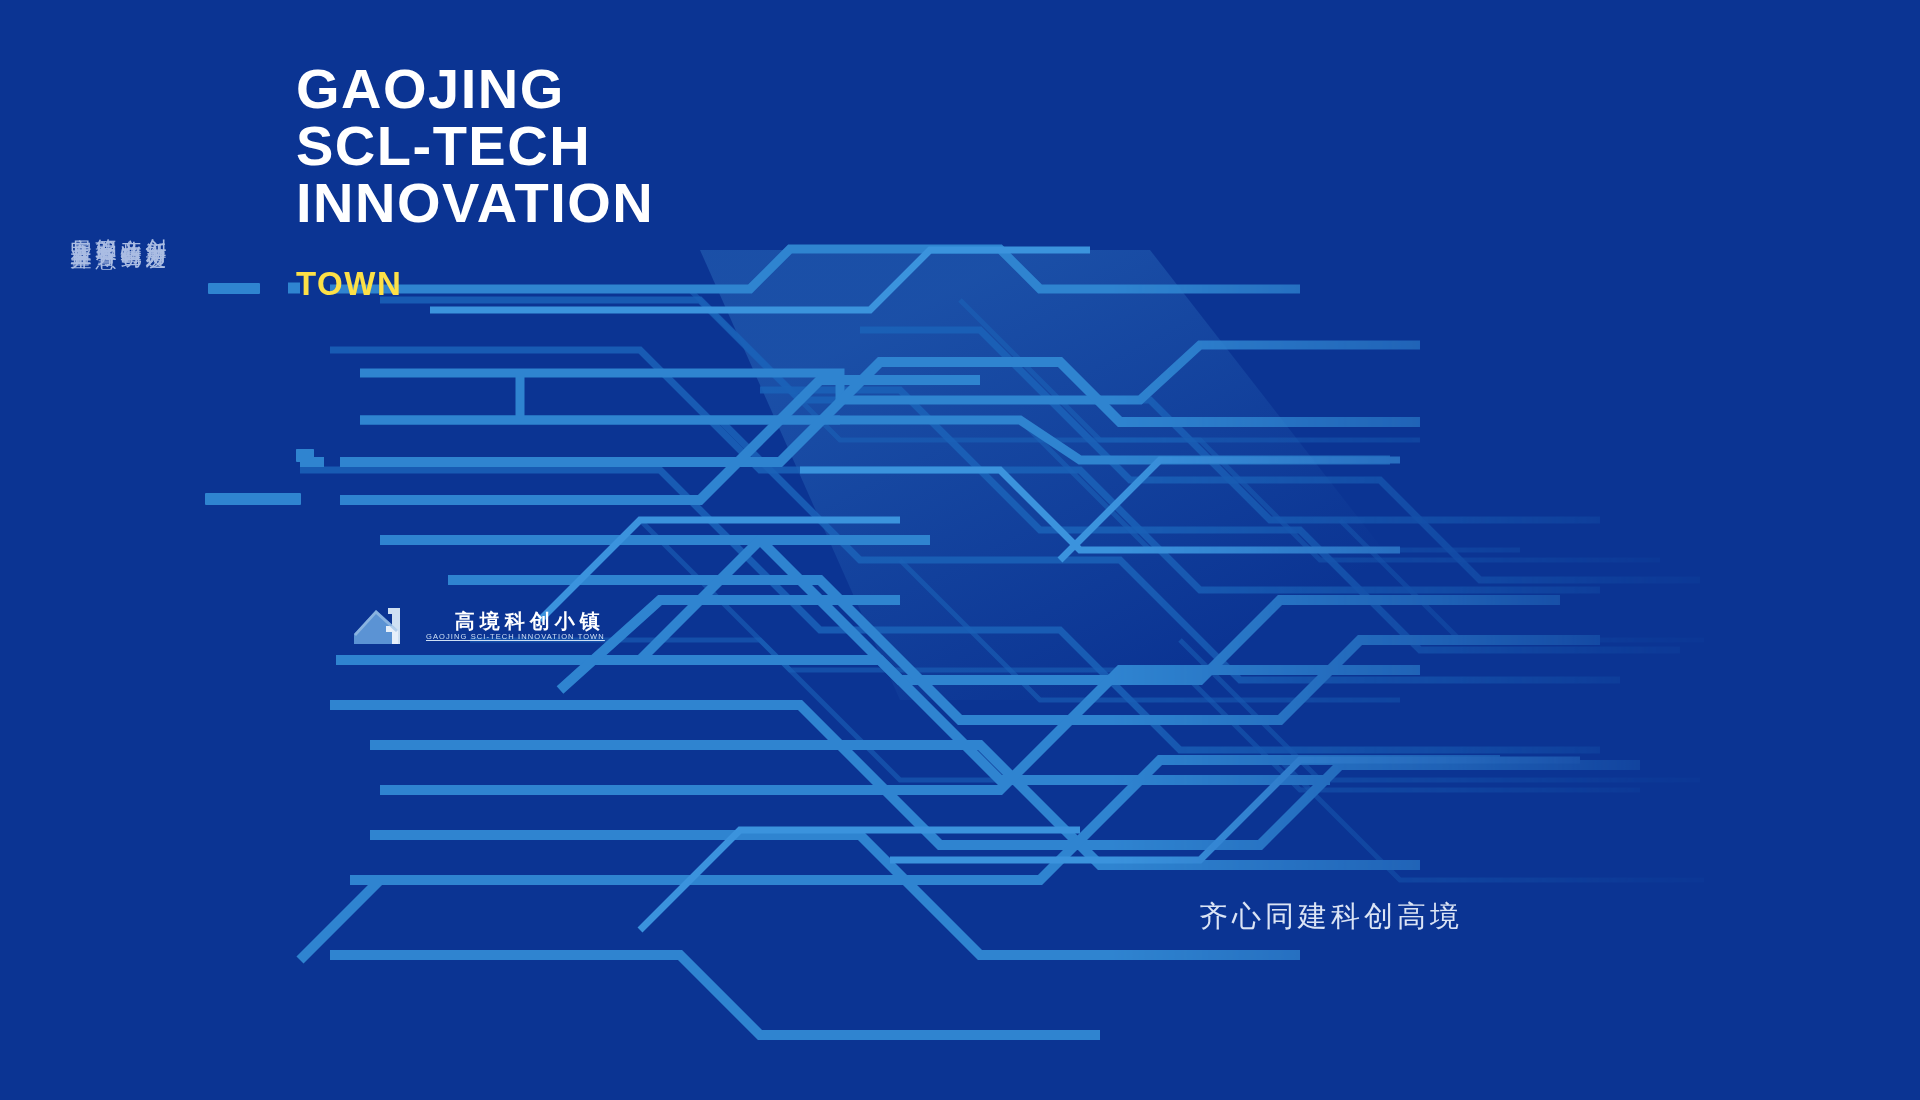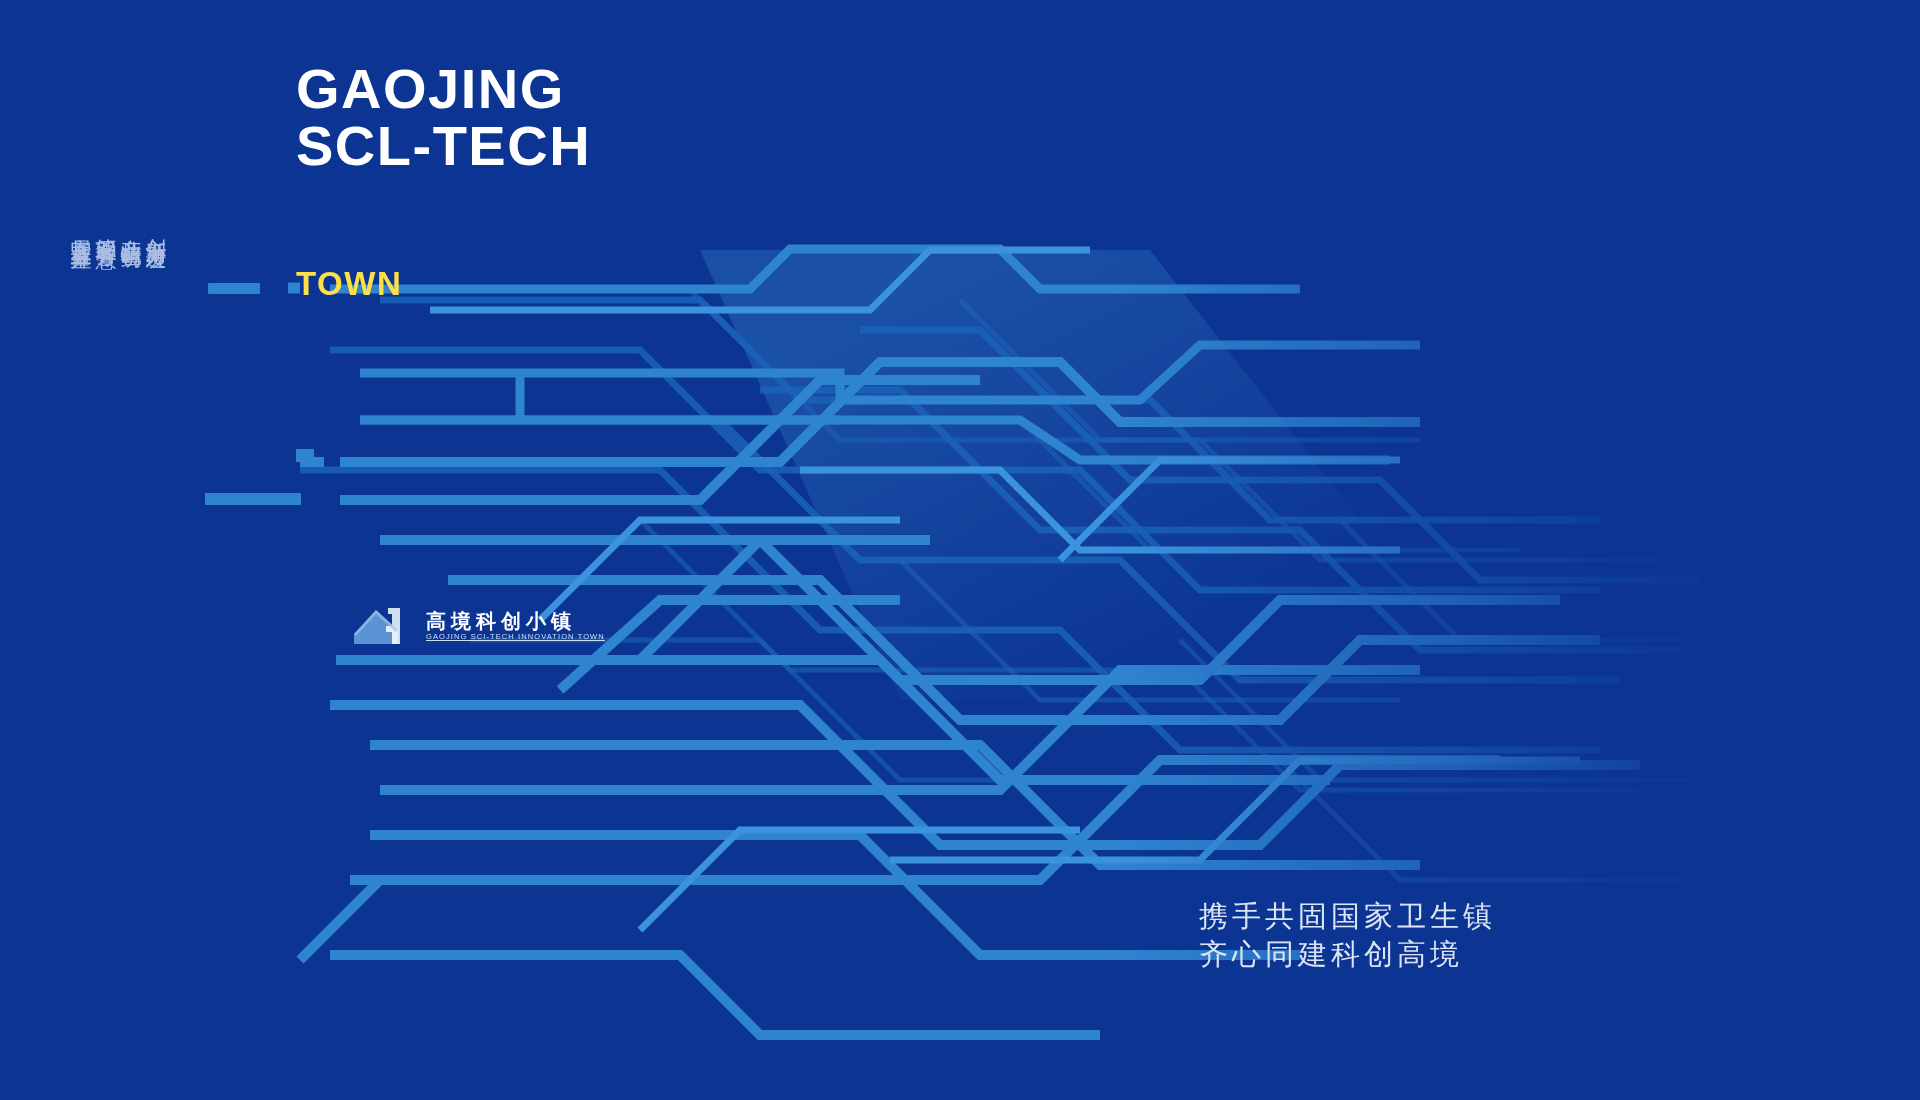--- a/index.html
+++ b/index.html
@@ -72,20 +72,21 @@
     left:352px;top:604px;
     z-index:7;
     display:flex;align-items:center;gap:10px;
   }
   #logo .mark{width:64px;height:44px;display:block;}
   #logo .lt{display:flex;flex-direction:column;gap:2px;}
   #logo .cn{
     color:#ffffff;font-size:20px;font-weight:bold;
     letter-spacing:5px;line-height:1;
     font-family:"DejaVu Sans","Liberation Sans",sans-serif;
+    text-align:right;
   }
   #logo .en{
     color:#cfe0f5;font-size:7.5px;letter-spacing:1.1px;line-height:1;
     font-family:"Liberation Sans","DejaVu Sans",sans-serif;
     white-space:nowrap;
     text-decoration:underline;
   }
   
   #bslogan{
     position:absolute;
@@ -204,34 +205,34 @@
   <div id="vslogan">
     <div class="vcol">创新活力迸发</div>
     <div class="vcol">产业特色鲜明</div>
     <div class="vcol">管理服务智慧</div>
     <div class="vcol">宜居宜业并重</div>
   </div>
 
   <div id="headline">
     <span class="hl">GAOJING</span>
     <span class="hl">SCL-TECH</span>
+    <span class="hl">INNOVATION</span>
   </div>
   <div id="townword">TOWN</div>
 
   <div id="logo">
     <svg class="mark" viewBox="0 0 64 44" aria-hidden="true">
       <polygon points="2,40 2,30 24,6 46,26 46,40" fill="#5b93d4"></polygon>
       <polygon points="36,4 48,4 48,40 40,40 40,28 34,28 34,22 40,22 40,10 36,10" fill="#cfe0f2"></polygon>
       <polygon points="46,26 46,40 40,40 40,28 34,28 34,22 40,22" fill="#e8f1fb" opacity="0.9"></polygon>
       <polygon points="2,30 24,6 46,26 44,28 24,10 4,32" fill="#9cc1e6" opacity="0.7"></polygon>
     </svg>
     <div class="lt">
       <div class="cn">高境科创小镇</div>
       <div class="en">GAOJING SCI-TECH INNOVATION TOWN</div>
     </div>
   </div>
 
   <div id="bslogan">
-    <div>携手共固国家卫生镇</div>
     <div>齐心同建科创高境</div>
   </div>
 
 </div>
 
 </body></html>

